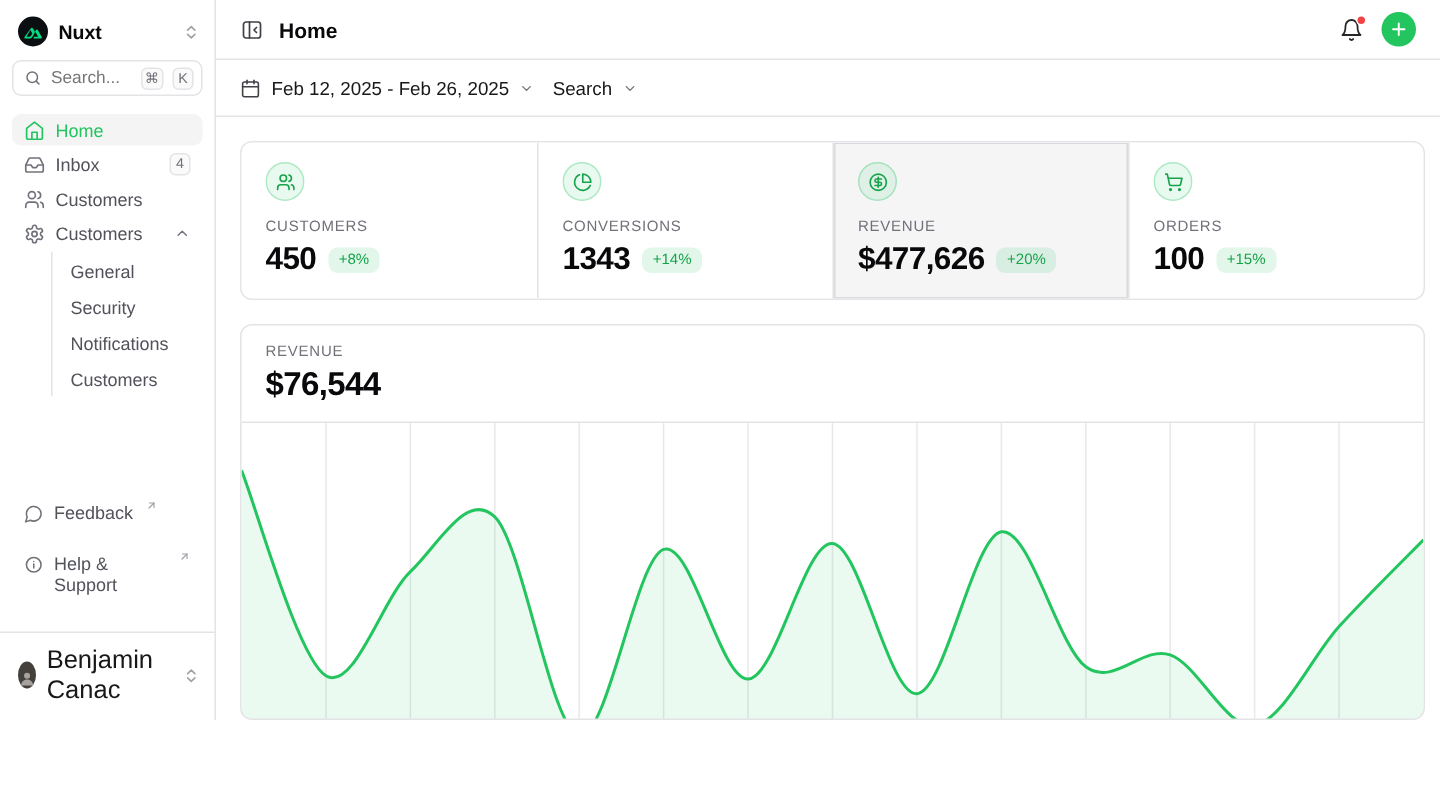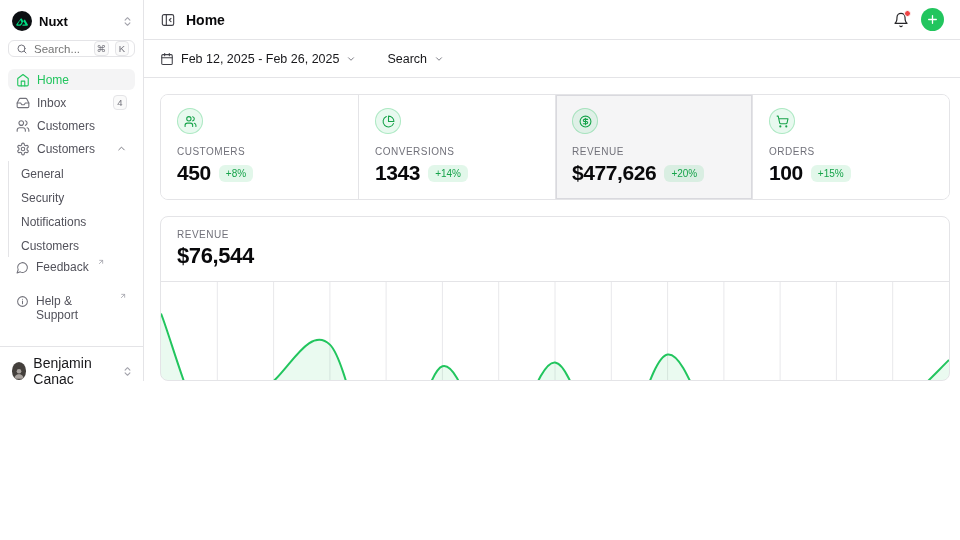--- a/index.html
+++ b/index.html
@@ -1,18 +1,18 @@
 <!DOCTYPE html>
 <html><head>
 <meta charset="utf-8">
 <style>
   * { margin:0; padding:0; box-sizing:border-box; }
   html,body { width:960px; height:540px; overflow:hidden; background:#fff;
     font-family:"Liberation Sans","DejaVu Sans",sans-serif; color:#18181b; }
-  .app { display:flex; width:960px; height:381px; }
+  .app { display:flex; width:960px; height:480px; }
 
   
   .sidebar { width:144px; min-width:144px; border-right:1px solid #e4e4e7;
     display:flex; flex-direction:column; padding:8px; background:#fff; }
   .logo-row { display:flex; align-items:center; gap:7px; padding:3px 2px 9px 4px; }
   .logo-badge { width:20px; height:20px; border-radius:50%; background:#0c0f12;
     display:flex; align-items:center; justify-content:center; }
   .logo-badge svg { width:13px; height:13px; }
   .logo-name { font-size:13px; font-weight:700; color:#09090b; }
   .updown { margin-left:auto; color:#a1a1aa; display:flex; }
@@ -23,50 +23,50 @@
   kbd { border:1px solid #e4e4e7; background:#fafafa; border-radius:4px;
     font-family:inherit; font-size:9.5px; color:#71717a; min-width:14px; height:15px;
     line-height:14px; text-align:center; padding:0 2px; display:inline-block; }
   .nav { margin-top:12px; display:flex; flex-direction:column; gap:2px; }
   .nav-item { display:flex; align-items:center; gap:7px; padding:0 8px; height:21px;
     border-radius:6px; font-size:12px; font-weight:500; color:#52525b; cursor:pointer; }
   .nav-item .nicon { display:flex; color:#71717a; }
   .nav-item.active { background:#f4f4f5; color:#22c55e; }
   .nav-item.active .nicon { color:#22c55e; }
   .nav-item .trail { margin-left:auto; display:flex; align-items:center; color:#71717a; }
-  .subwrap { margin-left:0; border-left:1px solid #e4e4e7; display:flex;
+  .subwrap { margin-left:26px; border-left:1px solid #e4e4e7; display:flex;
     flex-direction:column; gap:2px; padding-top:2px; }
   .sub-item { font-size:12px; font-weight:500; color:#52525b; padding:4px 8px 4px 12px;
     border-radius:6px; cursor:pointer; }
   .side-footer { margin-top:auto; display:flex; flex-direction:column; gap:14px; }
   .flink { display:flex; align-items:flex-start; gap:7px; padding:3px 8px; font-size:12px;
     font-weight:500; color:#52525b; cursor:pointer; }
   .flink .nicon { display:flex; color:#71717a; margin-top:1px; }
   .ext { color:#a1a1aa; margin-left:1px; margin-top:-2px; display:flex; }
   .user-row { border-top:1px solid #e4e4e7; margin:7px -8px 0; padding:8px 10px 2px 12px;
-    display:flex; align-items:center; gap:7px; font-size:14px; font-weight:500;
+    display:flex; align-items:center; gap:7px; font-size:17px; font-weight:500;
     color:#18181b; cursor:pointer; }
   .avatar { width:18px; height:18px; border-radius:50%; background:#44403c;
     display:flex; align-items:flex-end; justify-content:center; overflow:hidden; }
 
   
   .main { flex:1; display:flex; flex-direction:column; min-width:0; }
   .top-header { height:40px; min-height:40px; border-bottom:1px solid #e4e4e7;
     display:flex; align-items:center; padding:0 16px; gap:10px; }
   .panel-toggle { display:flex; color:#3f3f46; cursor:pointer; }
   .page-title { font-size:14px; font-weight:700; color:#09090b; }
   .header-right { margin-left:auto; display:flex; align-items:center; gap:12px; }
   .bell-wrap { position:relative; display:flex; color:#27272a; cursor:pointer; }
   .bell-dot { position:absolute; top:-2px; right:-2px; width:7px; height:7px;
     border-radius:50%; background:#ef4444; border:1.5px solid #fff; }
   .plus-btn { width:23px; height:23px; border-radius:50%; background:#22c55e;
     border:none; color:#fff; display:flex; align-items:center; justify-content:center;
     cursor:pointer; }
   .toolbar { height:38px; min-height:38px; border-bottom:1px solid #e4e4e7;
-    display:flex; align-items:center; padding:0 16px; gap:31px; }
+    display:flex; align-items:center; padding:0 16px; gap:12px; }
   .tool-btn { display:flex; align-items:center; gap:7px; font-size:12.5px;
     font-weight:500; color:#18181b; cursor:pointer; }
   .tool-btn .ticon { display:flex; color:#3f3f46; }
   .chev { display:flex; color:#71717a; }
 
   .content { flex:1; display:flex; flex-direction:column; padding:16px 10px 0 16px;
     min-height:0; overflow:hidden; }
 
   
   .stats-row { display:grid; grid-template-columns:repeat(4,1fr);

